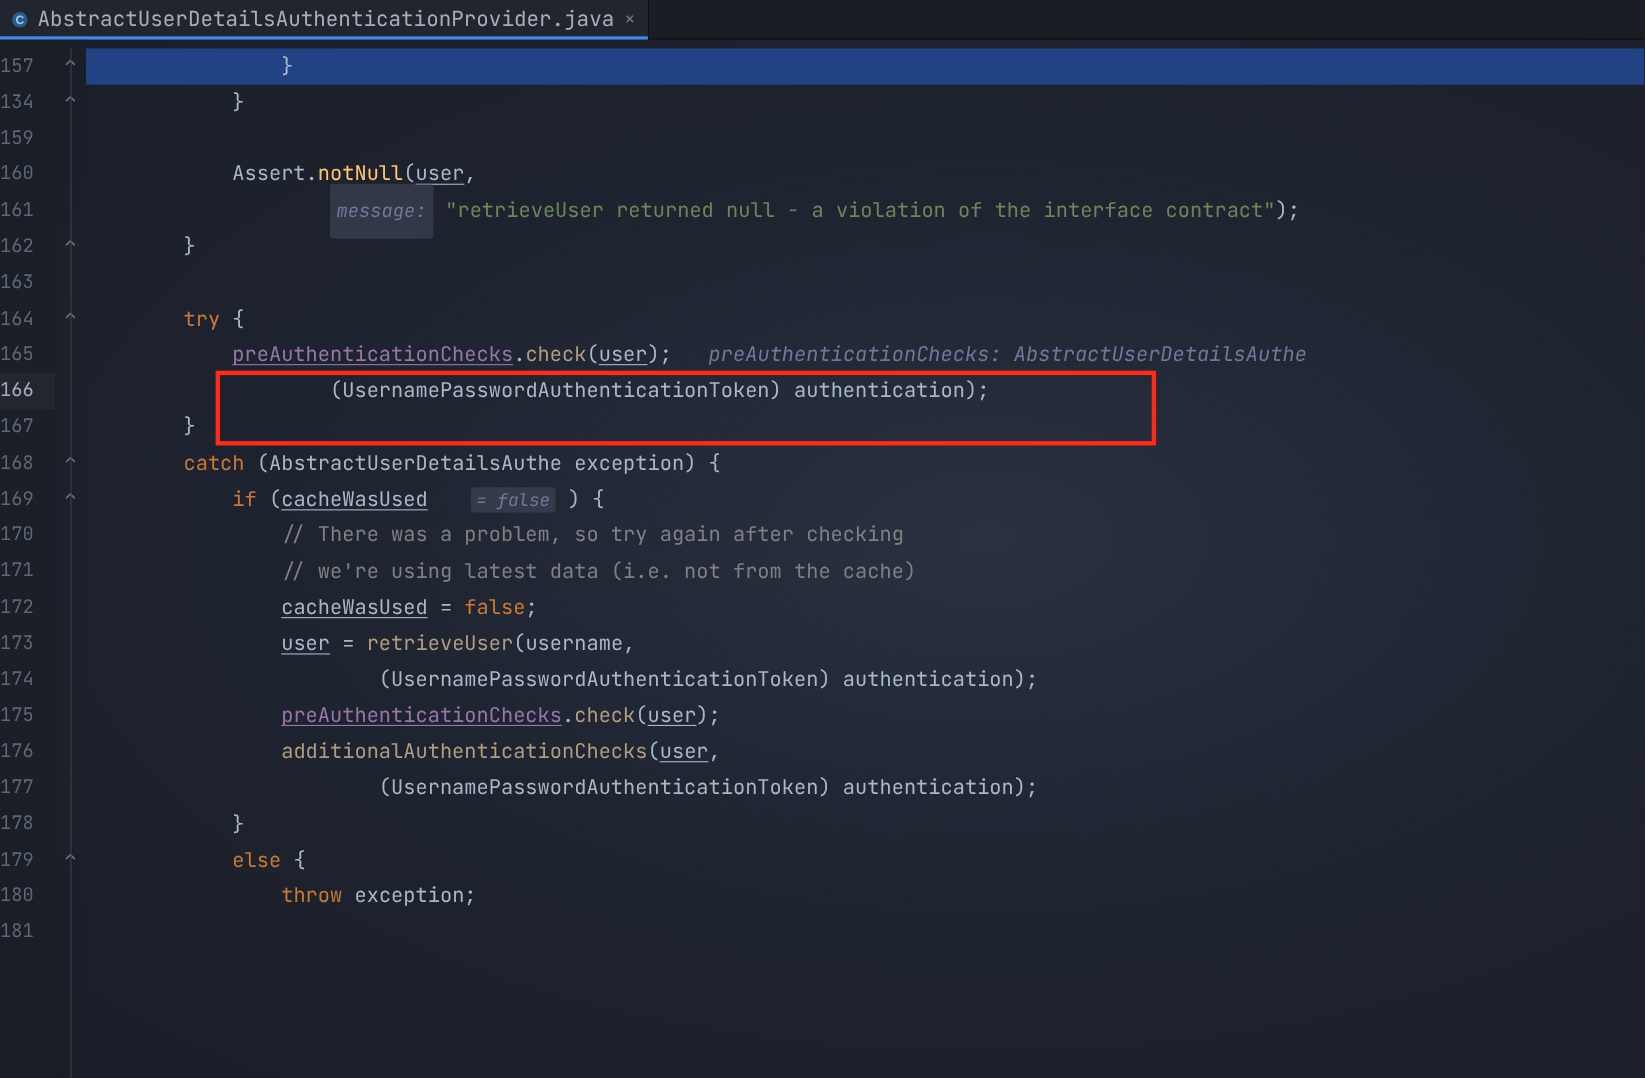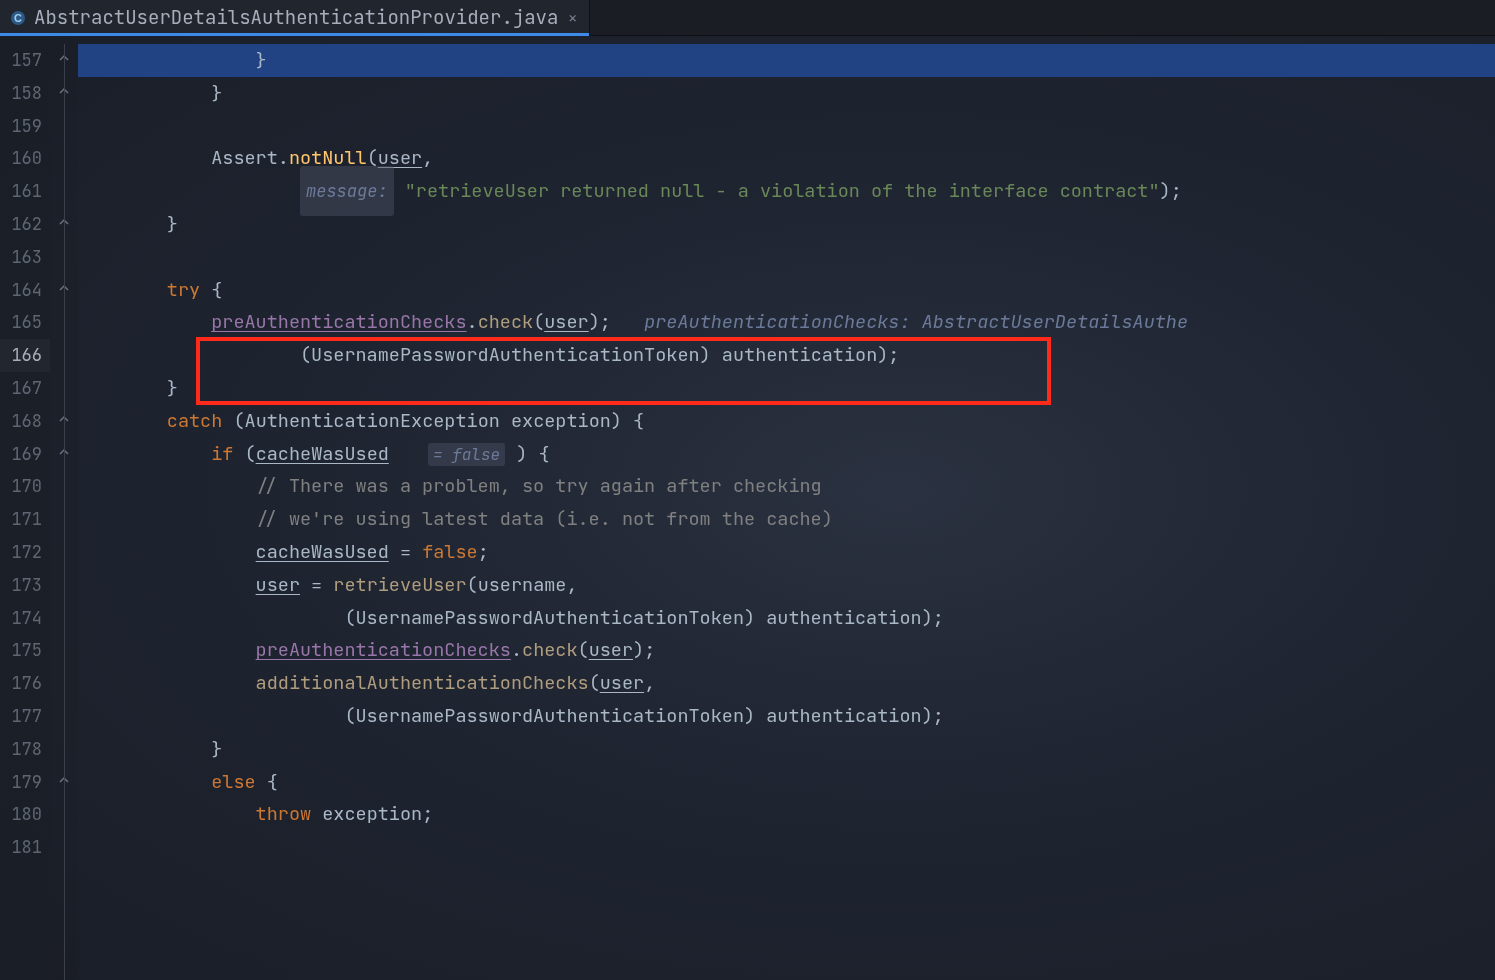--- a/index.html
+++ b/index.html
@@ -61,21 +61,20 @@
     flex: 1;
     display: flex;
     overflow: hidden;
     position: relative;
   }
   .gutter {
     width: 50px;
     background: rgba(26,29,36,0.5);
     display: flex;
     flex-direction: column;
-    text-align: right;
     padding-top: 8px;
   }
   .fold-gutter {
     width: 28px;
     background: rgba(26,29,36,0.3);
     display: flex;
     flex-direction: column;
     align-items: center;
     padding-top: 8px;
     position: relative;
@@ -165,21 +164,21 @@
       </span>
       <span class="tab-label">AbstractUserDetailsAuthenticationProvider.java</span>
       <span class="tab-close">✕</span>
     </div>
   </div>
 
   <div class="editor-area">
 
     <div class="gutter" id="gutter">
         <div class="line-no">157</div>
-        <div class="line-no">158</div>
+        <div class="line-no">134</div>
         <div class="line-no">159</div>
         <div class="line-no">160</div>
         <div class="line-no">161</div>
         <div class="line-no">162</div>
         <div class="line-no">163</div>
         <div class="line-no">164</div>
         <div class="line-no">165</div>
         <div class="line-no current">166</div>
         <div class="line-no">167</div>
         <div class="line-no">168</div>
@@ -258,21 +257,21 @@
 
       <div class="code-line"><span>        </span><span class="kw">try</span><span> </span><span class="punct">{</span></div>
 
       <div class="code-line"><span>            </span><span class="field-u">preAuthenticationChecks</span><span class="punct">.</span><span class="meth2">check</span><span class="punct">(</span><span class="id-u">user</span><span class="punct">);</span><span>   </span><span class="hint">preAuthenticationChecks: AbstractUserDetailsAuthe</span></div>
 
 
       <div class="code-line"><span>                    </span><span class="id">(UsernamePasswordAuthenticationToken) </span><span class="id">authentication</span><span class="punct">);</span></div>
 
       <div class="code-line"><span>        </span><span class="punct">}</span></div>
 
-      <div class="code-line"><span>        </span><span class="kw">catch</span><span> </span><span class="punct">(</span><span class="id">AuthenticationException </span><span class="id">exception</span><span class="punct">) </span><span class="punct">{</span></div>
+      <div class="code-line"><span>        </span><span class="kw">catch</span><span> </span><span class="punct">(</span><span class="id">AbstractUserDetailsAuthe </span><span class="id">exception</span><span class="punct">) </span><span class="punct">{</span></div>
 
       <div class="code-line"><span>            </span><span class="kw">if</span><span> </span><span class="punct">(</span><span class="id-u">cacheWasUsed</span><span> </span><span class="hint-val">= false</span><span> </span><span class="punct">) </span><span class="punct">{</span></div>
 
       <div class="code-line"><span>                </span><span class="cmt">// There was a problem, so try again after checking</span></div>
 
       <div class="code-line"><span>                </span><span class="cmt">// we're using latest data (i.e. not from the cache)</span></div>
 
       <div class="code-line"><span>                </span><span class="id-u">cacheWasUsed</span><span class="punct"> = </span><span class="kw">false</span><span class="punct">;</span></div>
 
       <div class="code-line"><span>                </span><span class="id-u">user</span><span class="punct"> = </span><span class="meth2">retrieveUser</span><span class="punct">(</span><span class="id">username</span><span class="punct">,</span></div>

